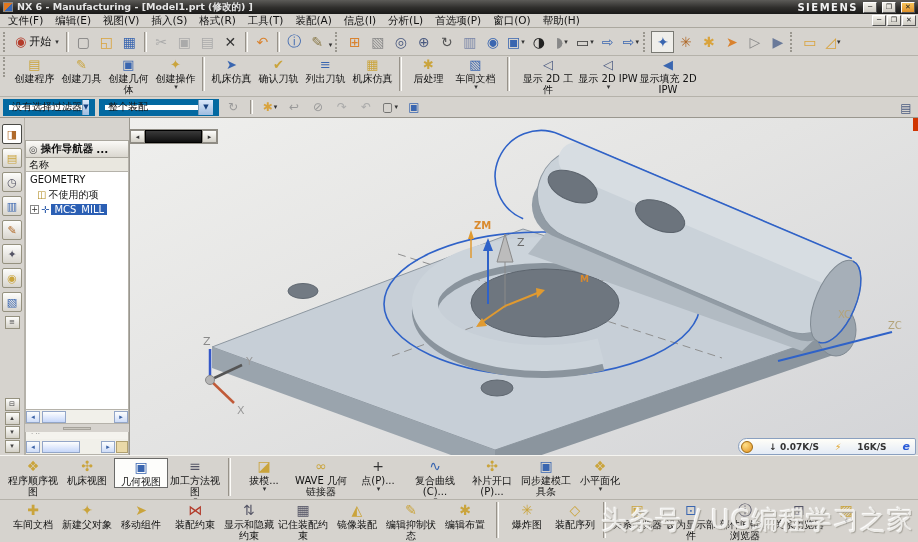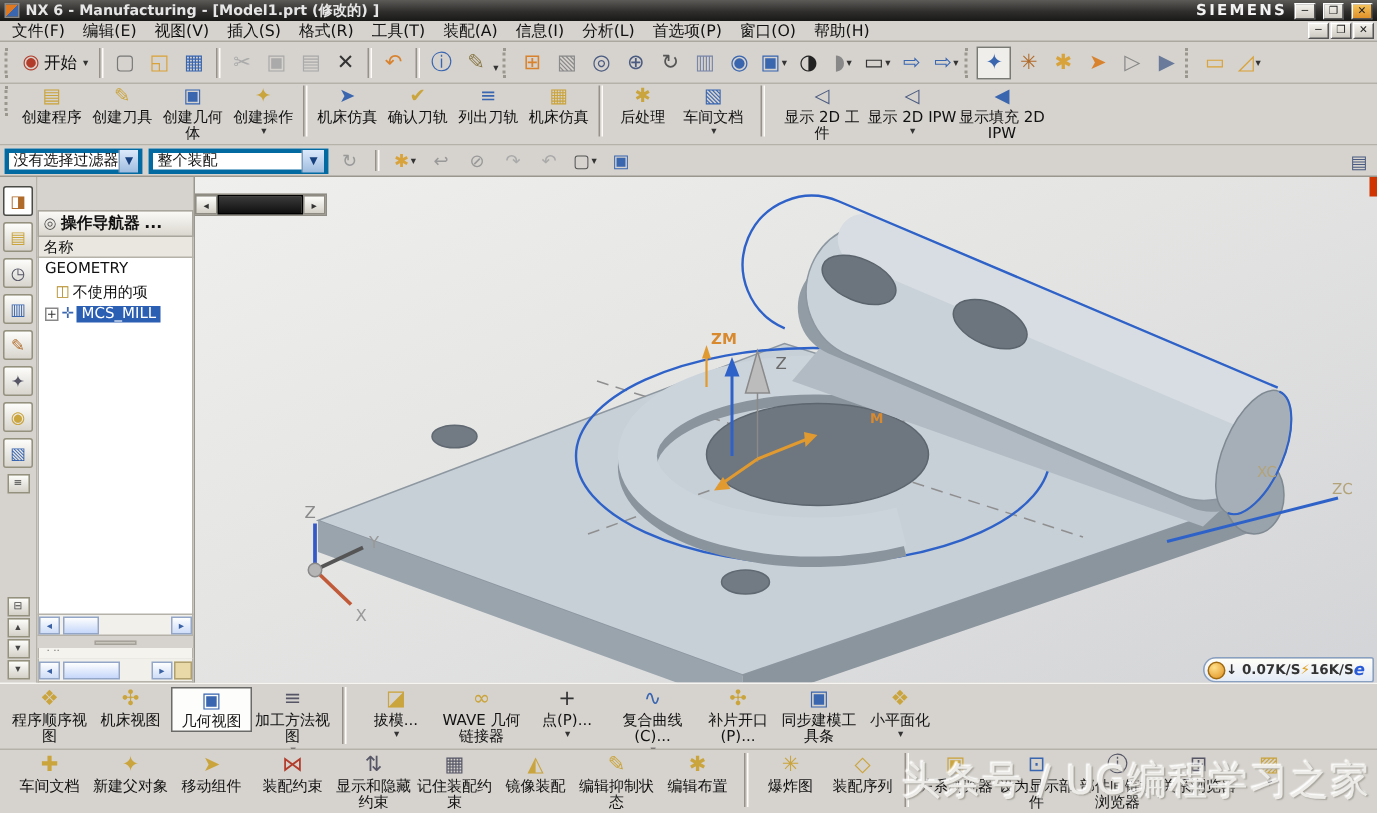--- a/index.html
+++ b/index.html
@@ -25,21 +25,21 @@
   .ticn.pressed{background:#efeeea;border:1px solid #7a7a74}
   .sep{width:3px;height:20px;border-left:1px solid #979289;border-right:1px solid #fdfcf9;margin:0 3px}
   .ddx{font-size:7px;color:#333;margin:6px 2px 0 0}
   .tb2{height:41px;display:flex;align-items:flex-start;background:#d6d3ce;border-bottom:1px solid #b5b2aa;padding:1px 2px;overflow:hidden}
   .camb{width:47px;min-height:37px;display:flex;flex-direction:column;align-items:center;font-size:10px;line-height:1.12;text-align:center;padding-top:1px}
   .camb .ic{font-size:13px;height:15px}
   .camb.w{width:60px}
   .dd::after{content:"▾";font-size:7px;color:#333;margin-left:1px}
   
   .selbar{height:21px;display:flex;align-items:center;background:#d6d3ce;border-bottom:1px solid #9a978f;padding:0 3px;gap:4px;position:relative}
-  .xpselect{height:17px;background:#fff;border:3px solid #0369a1;display:flex;align-items:center;font-size:10px;padding-left:3px;white-space:nowrap}
+  .xpselect{height:17px;background:#fff;border:6px solid #0369a1;display:flex;align-items:center;font-size:10px;padding-left:3px;white-space:nowrap}
   .xpselect .sbtn{margin-left:auto;width:15px;height:15px;background:linear-gradient(#dce9fb,#9ebcdf);border-left:1px solid #7f9db9;color:#17407e;font-size:7px;display:flex;align-items:center;justify-content:center}
   .selicn{min-width:20px;height:18px;display:flex;align-items:center;justify-content:center;font-size:12px}
   .selbar-right{position:absolute;right:2px;top:2px}
   
   .main{height:337px;display:flex;background:#d6d3ce}
   .resbar{width:25px;display:flex;flex-direction:column;align-items:center;padding-top:6px;gap:4px;border-right:1px solid #b5b2aa}
   .resicn{width:20px;height:20px;border:1px solid #95917f;border-radius:2px;background:linear-gradient(#fdfdfb,#d8d5ce);display:flex;align-items:center;justify-content:center;font-size:11px;color:#6a5a20}
   .resicn.active{background:#fff;border-color:#4a4a46}
   .spin{width:15px;height:13px;background:linear-gradient(#fdfdfb,#d4d1c8);border:1px solid #95917f;font-size:7px;line-height:11px;text-align:center;color:#444}
   .spincol{margin-top:auto;display:flex;flex-direction:column;gap:1px;padding-bottom:2px}
@@ -66,21 +66,21 @@
   .deps{height:20px;background:#f4f3ee;border:1px solid #b5b2aa;display:flex;align-items:center;font-weight:bold;font-size:11.5px;padding-left:4px}
   .deps .arrs{margin-left:auto;display:flex;flex-direction:column;gap:1px;padding-right:1px}
   .deps .arrs b{width:11px;height:9px;background:linear-gradient(#fdfefe,#cfddf8);border:1px solid #93a6c8;color:#3a62a5;font-size:6px;line-height:8px;text-align:center;font-weight:normal}
   .dotsrow{height:7px;background:#f4f3ee;border-left:1px solid #b5b2aa;border-right:1px solid #b5b2aa;font-size:7px;color:#777;padding-left:5px;line-height:5px}
   
   .viewport{flex:1;position:relative;background:linear-gradient(155deg,#efefed 0%,#e4e4e3 45%,#d3d4d7 100%);overflow:hidden}
   .vscrollpiece{position:absolute;left:-1px;top:11px;width:89px;height:15px;display:flex;align-items:center;background:#d6d3ce;border:1px solid #8f8c84}
   .vsb{width:15px;height:13px;background:linear-gradient(#fdfdfb,#d4d1c8);border:1px solid #8f8c84;font-size:7px;line-height:12px;text-align:center;color:#333}
   .vsthumb{flex:1;height:13px;background:linear-gradient(#3a3a3a,#101010);border:1px solid #000}
   .redmark{position:absolute;right:0;top:0;width:5px;height:13px;background:#d03400}
-  .netmon{position:absolute;right:2px;bottom:0;height:17px;border:1px solid #8aa0c0;border-radius:9px 2px 2px 9px;background:linear-gradient(#fffef8,#e4ebf6);display:flex;align-items:center;gap:0;padding:0 5px 0 2px;font-size:9px;font-weight:bold;color:#333;white-space:nowrap}
+  .netmon{position:absolute;right:2px;bottom:0;height:17px;border:1px solid #8aa0c0;border-radius:9px 2px 2px 9px;background:linear-gradient(#fffef8,#e4ebf6);display:flex;align-items:center;gap:16px;padding:0 5px 0 2px;font-size:9px;font-weight:bold;color:#333;white-space:nowrap}
   .nmball{width:12px;height:12px;border-radius:50%;background:radial-gradient(circle at 35% 30%,#ffe08a,#e09020);border:1px solid #a06a10;font-size:0}
   .nmbolt{color:#e0a020;font-size:9px}
   .nme{color:#2a5bd7;font-style:italic;font-size:11px}
   
   .btb{display:flex;align-items:flex-start;background:#d6d3ce;padding:2px 2px 0 6px;overflow:hidden}
   .btb1{height:45px;border-bottom:1px solid #b5b2aa;border-top:1px solid #f6f5f1}
   .btb2{height:42px;position:relative}
   .bbtn{width:54px;display:flex;flex-direction:column;align-items:center;text-align:center;font-size:10px;line-height:1.1;padding-top:1px}
   .bbtn .ic{font-size:14px;height:16px}
   .bbtn.active{background:#fdfdfb;border:1px solid #6a6a68}

